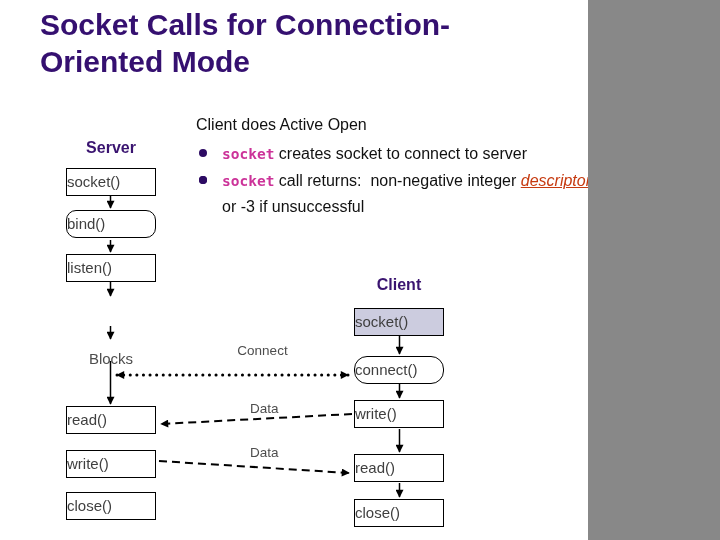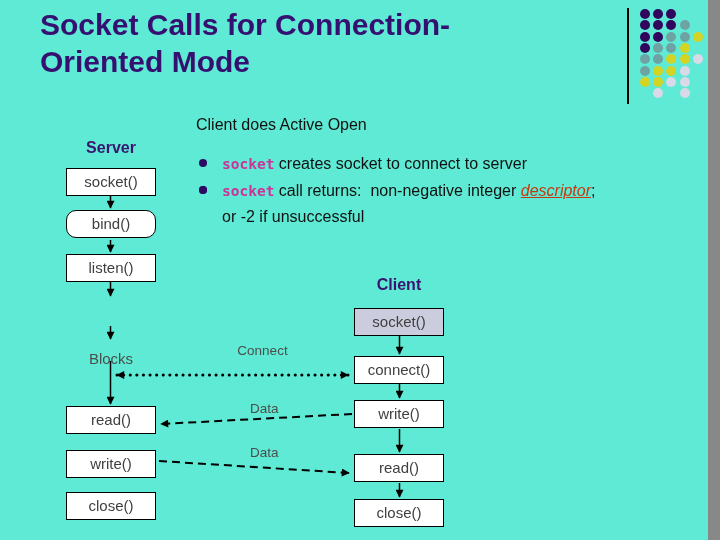--- a/index.html
+++ b/index.html
@@ -1,54 +1,54 @@
 <!DOCTYPE html>
 <html><head>
 <meta charset="utf-8">
 <style>
   html,body{margin:0;padding:0;background:#888;}
   .slide{
-    position:relative; width:708px; height:540px; background:#5eead4;
+    position:relative; width:588px; height:540px; background:#ffffff;
     overflow:hidden; font-family:"Liberation Sans", sans-serif;
   }
   
   .title{
     position:absolute; left:40px; top:6px; width:570px;
     font-size:30px; font-weight:bold; line-height:37px;
     color:#351070; letter-spacing:0px;
   }
   
   .vline{position:absolute; left:627px; top:8px; width:2px; height:96px; background:#000;}
   .dots{position:absolute; left:640px; top:9px; width:75px; height:95px;}
   .dot{position:absolute; width:10px; height:10px; border-radius:50%;}
   
   .content{
     position:absolute; left:196px; top:112px; width:515px;
     font-size:16px; color:#111; 
   }
-  .content .heading{line-height:26px; margin-bottom:13px;}
+  .content .heading{line-height:26px; margin-bottom:3px;}
   .bullet-item{position:relative; padding-left:26px; line-height:25px; margin-top:1px;}
   .bullet-item .dotmark{
     position:absolute; left:3px; top:8px; width:8px; height:8px;
     border-radius:50%; background:#2d0b63;
   }
   .content span{white-space:pre-wrap;}
   .code{
     font-family:"DejaVu Sans Mono", monospace; font-weight:bold;
     color:#cc3399; font-size:14.5px;
   }
   .emph{font-style:italic; color:#c63a10;text-decoration:underline;}
   
   .col-label{
     position:absolute; width:90px; text-align:center;
     font-size:16px; font-weight:bold; color:#3a1470;
   }
   .box{
     position:absolute; width:88px; height:26px; border:1px solid #000;
-    background:#fff; text-align:center; line-height:26px;
+    background:#fff; line-height:26px;
     font-size:15px; color:#3f3f3f;
   }
   .box.filled{background:#ccccdf;}
   .note{
     position:absolute; font-size:15px; color:#4d4d4d;
   }
   .anno{
     position:absolute; font-size:13.5px; color:#4d4d4d; text-align:center; line-height:16px;
   }
   svg.arrows{position:absolute; left:0; top:0; pointer-events:none;}
@@ -104,37 +104,37 @@
     <div class="bullet-item">
       <span class="dotmark"></span><span class="code">socket</span><span> creates socket to connect to server</span>
     </div>
 
     <div class="bullet-item">
       <span class="dotmark"></span>
     </div>
 
     <div class="bullet-item">
       <span class="dotmark"></span><span class="code">socket</span><span> call returns:  non-negative integer </span><span class="emph">descriptor</span><span>;</span><br>
-      <span>or -2 if unsuccessful</span>
+      <span>or -3 if unsuccessful</span>
     </div>
   </div>
 
   <div class="col-label" style="left:66px; top:139px;">Server</div>
   <div class="col-label" style="left:354px; top:276px;">Client</div>
 
   <div class="box" style="left:66px; top:168px;">socket()</div>
   <div class="box" style="left:66px; top:210px;border-radius:10px;">bind()</div>
   <div class="box" style="left:66px; top:254px;">listen()</div>
   <div class="note" style="left:66px; top:342px; width:90px; text-align:center;margin-top:8px;">Blocks</div>
   <div class="box" style="left:66px; top:406px;">read()</div>
   <div class="box" style="left:66px; top:450px;">write()</div>
   <div class="box" style="left:66px; top:492px;">close()</div>
 
   <div class="box filled" style="left:354px; top:308px;">socket()</div>
-  <div class="box" style="left:354px; top:356px;">connect()</div>
+  <div class="box" style="left:354px; top:356px;border-radius:13px;">connect()</div>
   <div class="box" style="left:354px; top:400px;">write()</div>
   <div class="box" style="left:354px; top:454px;">read()</div>
   <div class="box" style="left:354px; top:499px;">close()</div>
 
   <div class="anno" style="left:205px; top:343px; width:115px;">
     <div>Connect</div>
   </div>
   <div class="anno" style="left:250px; top:401px;">Data</div>
   <div class="anno" style="left:250px; top:445px;">Data</div>
 

